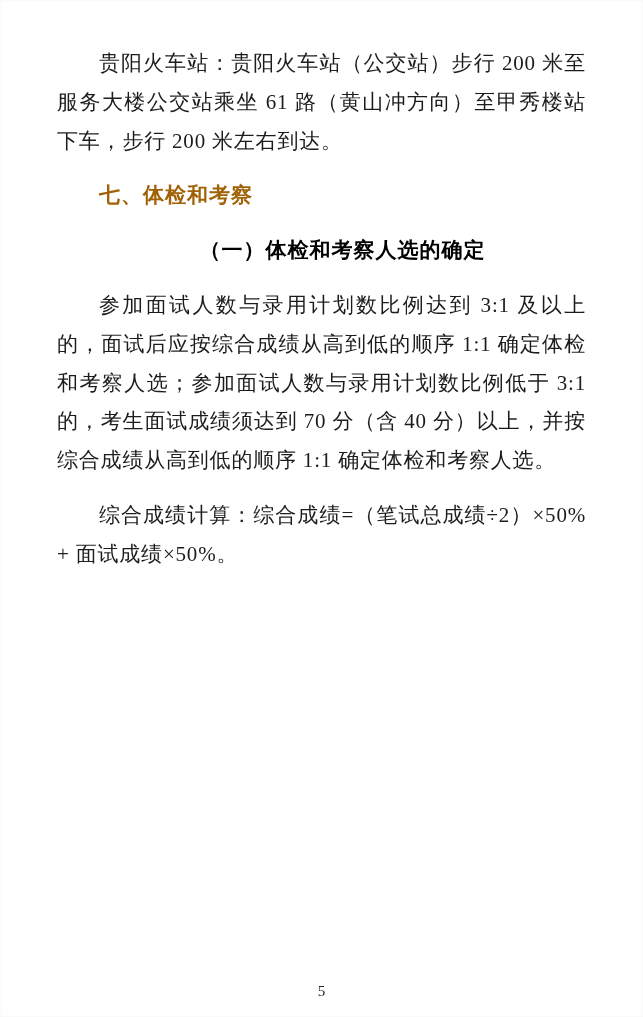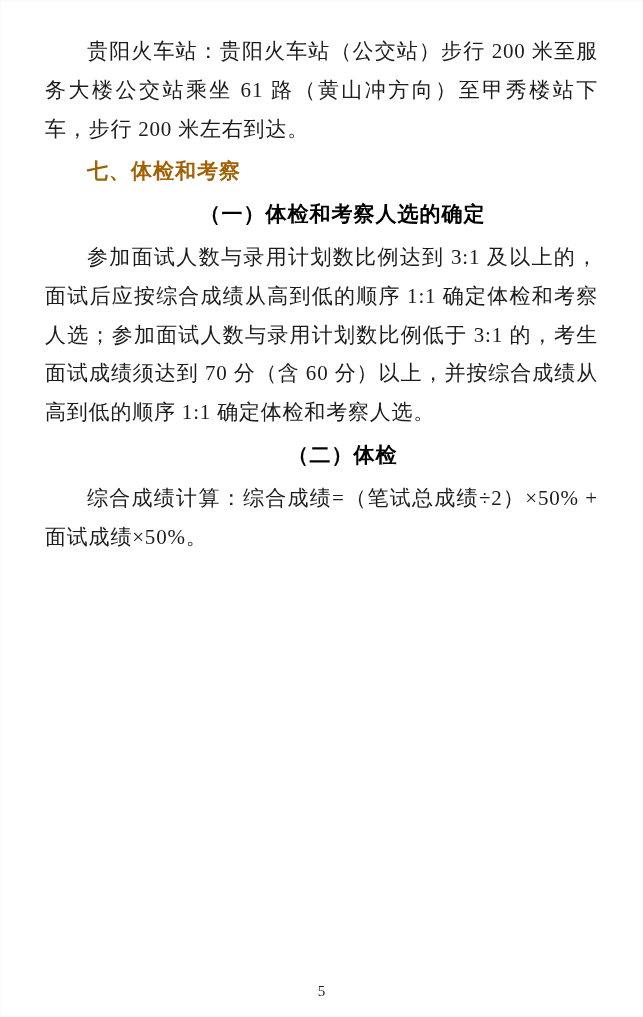--- a/index.html
+++ b/index.html
@@ -17,21 +17,21 @@
     color: #1c1c1c;
     box-shadow: inset 0 0 3px rgba(0,0,0,0.06);
   }
   .content {
     position: absolute;
     left: 41px;
     right: 41px;
     top: 28px;
   }
   .para {
-    margin: 4px;
+    margin: 16px;
     font-size: 21px;
     line-height: 38.8px;
     text-indent: 2em;
     text-align: justify;
     letter-spacing: 0.8px;
     word-break: break-all;
   }
   .para.heading1 {
     font-family: "Liberation Sans", "DejaVu Sans", sans-serif;
     font-weight: bold;
@@ -57,18 +57,17 @@
   }
 </style>
 </head>
 <body>
 
 <div class="page">
   <div class="content">
       <p class="para body">贵阳火车站：贵阳火车站（公交站）步行 200 米至服务大楼公交站乘坐 61 路（黄山冲方向）至甲秀楼站下车，步行 200 米左右到达。</p>
       <p class="para heading1">七、体检和考察</p>
       <p class="para heading2">（一）体检和考察人选的确定</p>
-      <p class="para body">参加面试人数与录用计划数比例达到 3:1 及以上的，面试后应按综合成绩从高到低的顺序 1:1 确定体检和考察人选；参加面试人数与录用计划数比例低于 3:1 的，考生面试成绩须达到 70 分（含 60 分）以上，并按综合成绩从高到低的顺序 1:1 确定体检和考察人选。</p>
-      <p class="para heading2">（二）体检</p>
+      <p class="para body">参加面试人数与录用计划数比例达到 3:1 及以上的，面试后应按综合成绩从高到低的顺序 1:1 确定体检和考察人选；参加面试人数与录用计划数比例低于 3:1 的，考生面试成绩须达到 70 分（含 40 分）以上，并按综合成绩从高到低的顺序 1:1 确定体检和考察人选。</p>
       <p class="para body">综合成绩计算：综合成绩=（笔试总成绩÷2）×50% + 面试成绩×50%。</p>
     </div>
   <div class="page-number">5</div>
 </div>
 
 </body></html>

